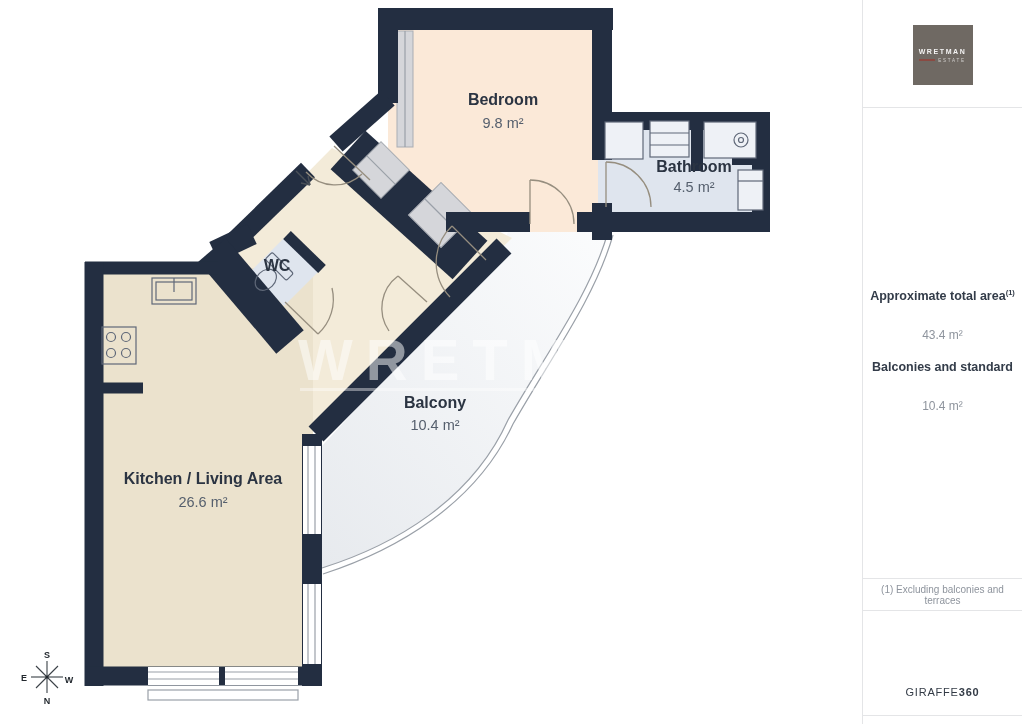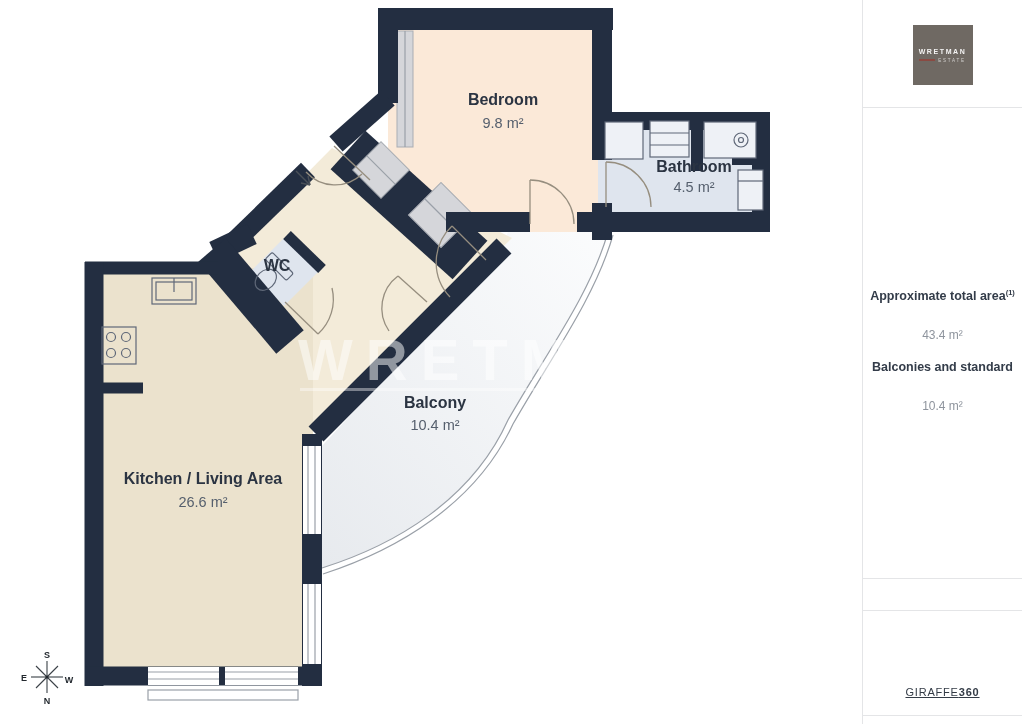--- a/index.html
+++ b/index.html
@@ -49,21 +49,21 @@
     position:absolute;top:579px;left:0;width:100%;height:31px;
     display:flex;align-items:center;justify-content:center;
   }
   #footnote{color:var(--sidebar_text);font-size:10px;text-align:center;}
   #disclaimer{
     position:absolute;top:622px;left:12px;width:138px;
     color:var(--disclaimer_text);font-size:10.5px;line-height:1.42;text-align:center;
   }
   #brand{
     position:absolute;top:686px;left:0;width:100%;text-align:center;
-    color:var(--brand_text);font-size:11px;letter-spacing:0.8px;text-decoration:underline;
+    color:var(--brand_text);font-size:11px;letter-spacing:0.8px;
   }
   #brand .b360{font-weight:bold;}
 </style>
 </head>
 <body>
 
 <svg id="plan-svg" width="1024" height="724" viewBox="0 0 1024 724" xmlns="http://www.w3.org/2000/svg">
   <defs>
     <linearGradient id="balGrad" x1="1" y1="0" x2="0" y2="1">
       <stop offset="0" stop-color="#fbfcfd"></stop>
@@ -241,17 +241,20 @@
   <div class="sb-line" style="top:107px"></div>
 
   <div id="areas-block">
     <div class="sb-heading"><span>Approximate total area</span><sup>(1)</sup></div>
     <div class="sb-value">43.4 m²</div>
     <div class="sb-heading">Balconies and standard</div>
     <div class="sb-value">10.4 m²</div>
   </div>
 
   <div class="sb-line" style="top:578px"></div>
+  <div id="footnote-block">
+    <div id="footnote">(1) Excluding balconies and terraces</div>
+  </div>
   <div class="sb-line" style="top:610px"></div>
 
   <div id="brand"><span>GIRAFFE</span><span class="b360">360</span></div>
   <div class="sb-line" style="top:715px"></div>
 </div>
 
 </body></html>

